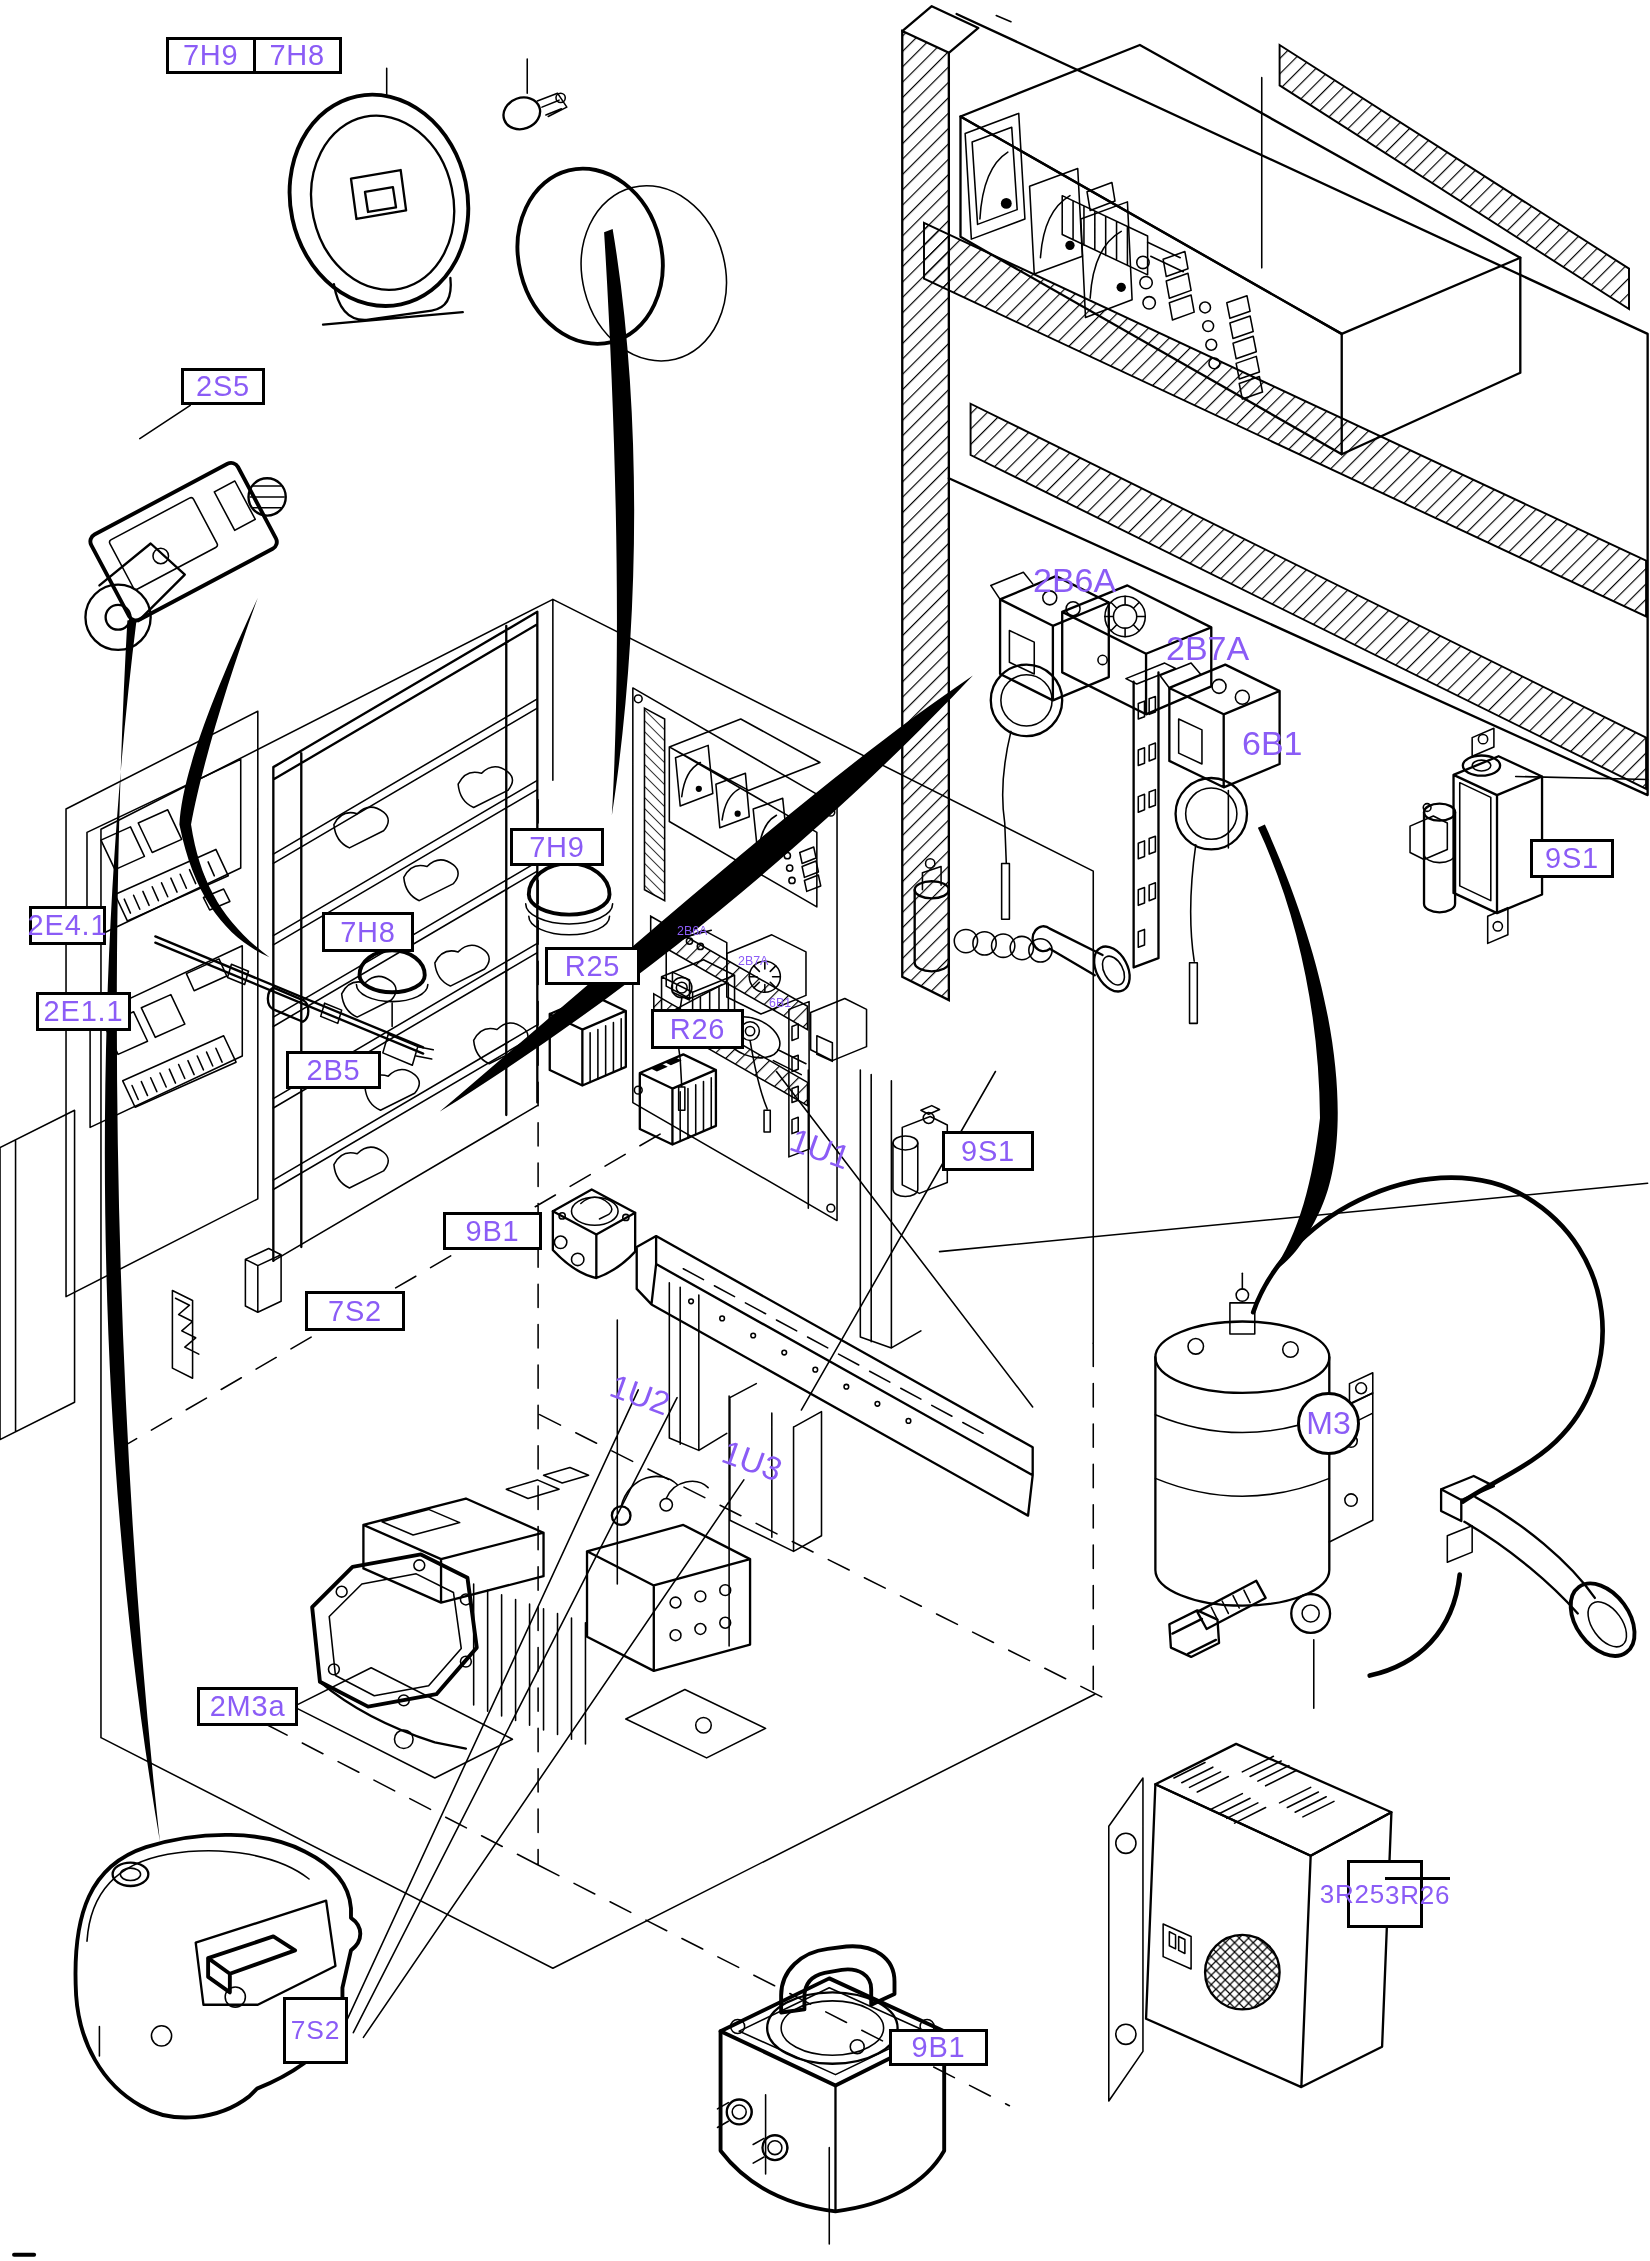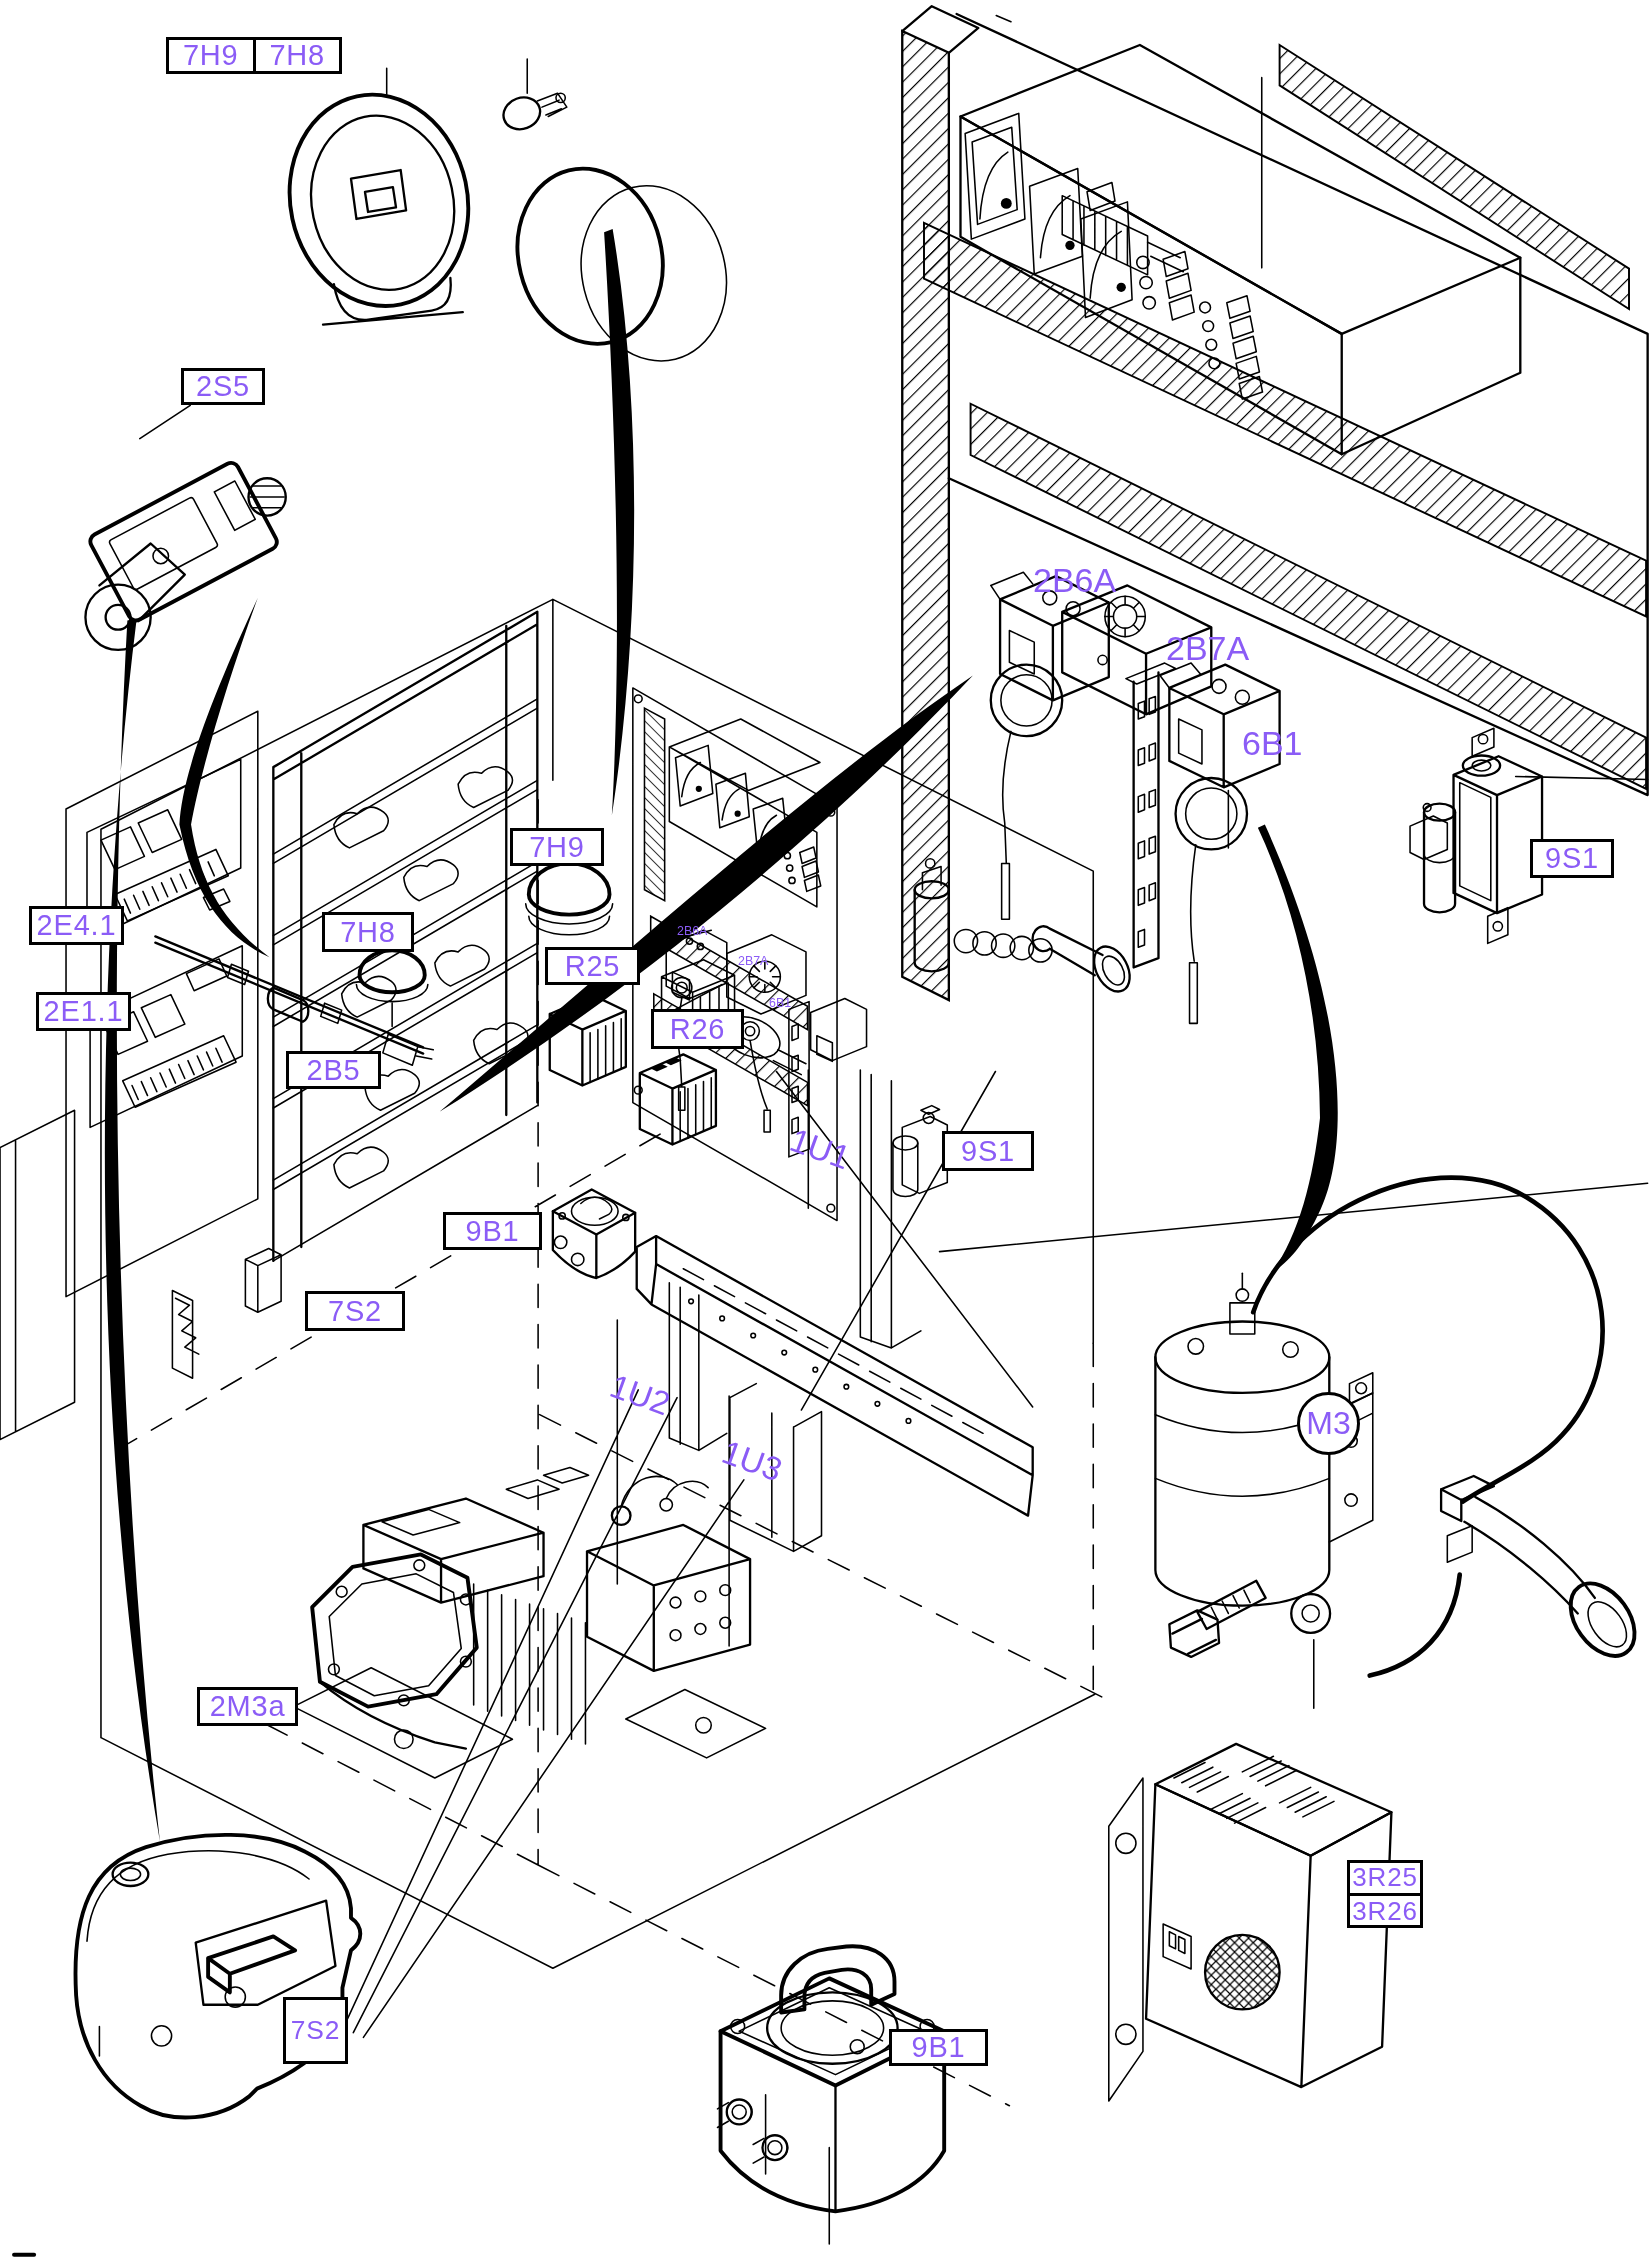--- a/index.html
+++ b/index.html
@@ -8,21 +8,21 @@
   #art{position:absolute;left:0;top:0}
   .ln{fill:none;stroke:#000;stroke-width:3;stroke-linecap:round;stroke-linejoin:round}
   .th{stroke-width:2}
   .bd{stroke-width:5}
   .dsh{stroke-dasharray:30 22}
   .blk{fill:#000;stroke:none}
   .tag{position:absolute;display:flex;align-items:center;justify-content:center;background:#fff;
        border:3.1px solid #000;font-size:29px;letter-spacing:0.8px;box-sizing:border-box;z-index:5}
   .cell{flex:1;display:flex;align-items:center;justify-content:center;height:100%}
   .cell + .cell{border-left:3.1px solid #000}
-  .stack{flex-direction:column;font-size:26px}
+  .stack{font-size:26px}
   .cellr{flex:1;display:flex;align-items:center;justify-content:center;width:100%}
   .cellr + .cellr{border-top:3.1px solid #000}
   .flb{position:absolute;font-size:31px;white-space:nowrap;z-index:4}
   .flb.small{font-size:12.4px;letter-spacing:0}
   .rot{transform:rotate(20deg);transform-origin:left top}
   .m3c{position:absolute;width:57px;height:57px;border:3.1px solid #000;border-radius:50%;
        display:flex;align-items:center;justify-content:center;font-size:32px;background:#fff;z-index:5}
 </style>
 </head>
 <body>
@@ -437,21 +437,21 @@
     <path class="ln bd" d="M463,1256 a42,32 0 1 1 84,0 a42,22 0 0 1 -84,0 z"></path>
     <path class="ln th" d="M459,1268 a46,22 0 0 0 92,0 M505,1292 V1322"></path>
   </g>
 </svg>
 
   <div class="tag" style="left:166px;top:37px;width:176px;height:37px">
     <div class="cell">7H9</div>
     <div class="cell">7H8</div>
   </div>
   <div class="tag" style="left:181px;top:368px;width:84px;height:37px">2S5</div>
-  <div class="tag" style="left:29px;top:906px;width:95px;height:39px">2E4.1</div>
+  <div class="tag" style="left:29px;top:906px;width:77px;height:39px">2E4.1</div>
   <div class="tag" style="left:36px;top:992px;width:95px;height:39px">2E1.1</div>
   <div class="tag" style="left:322px;top:912px;width:92px;height:40px">7H8</div>
   <div class="tag" style="left:286px;top:1051px;width:95px;height:38px">2B5</div>
   <div class="tag" style="left:510px;top:828px;width:94px;height:38px">7H9</div>
   <div class="tag" style="left:545px;top:947px;width:95px;height:38px">R25</div>
   <div class="tag" style="left:651px;top:1009px;width:93px;height:40px">R26</div>
   <div class="tag" style="left:443px;top:1212px;width:99px;height:38px">9B1</div>
   <div class="tag" style="left:305px;top:1291px;width:100px;height:40px">7S2</div>
   <div class="tag" style="left:197px;top:1687px;width:101px;height:39px">2M3a</div>
   <div class="tag" style="left:283px;top:1997px;width:65px;height:67px;font-size:26.4px">7S2</div>

